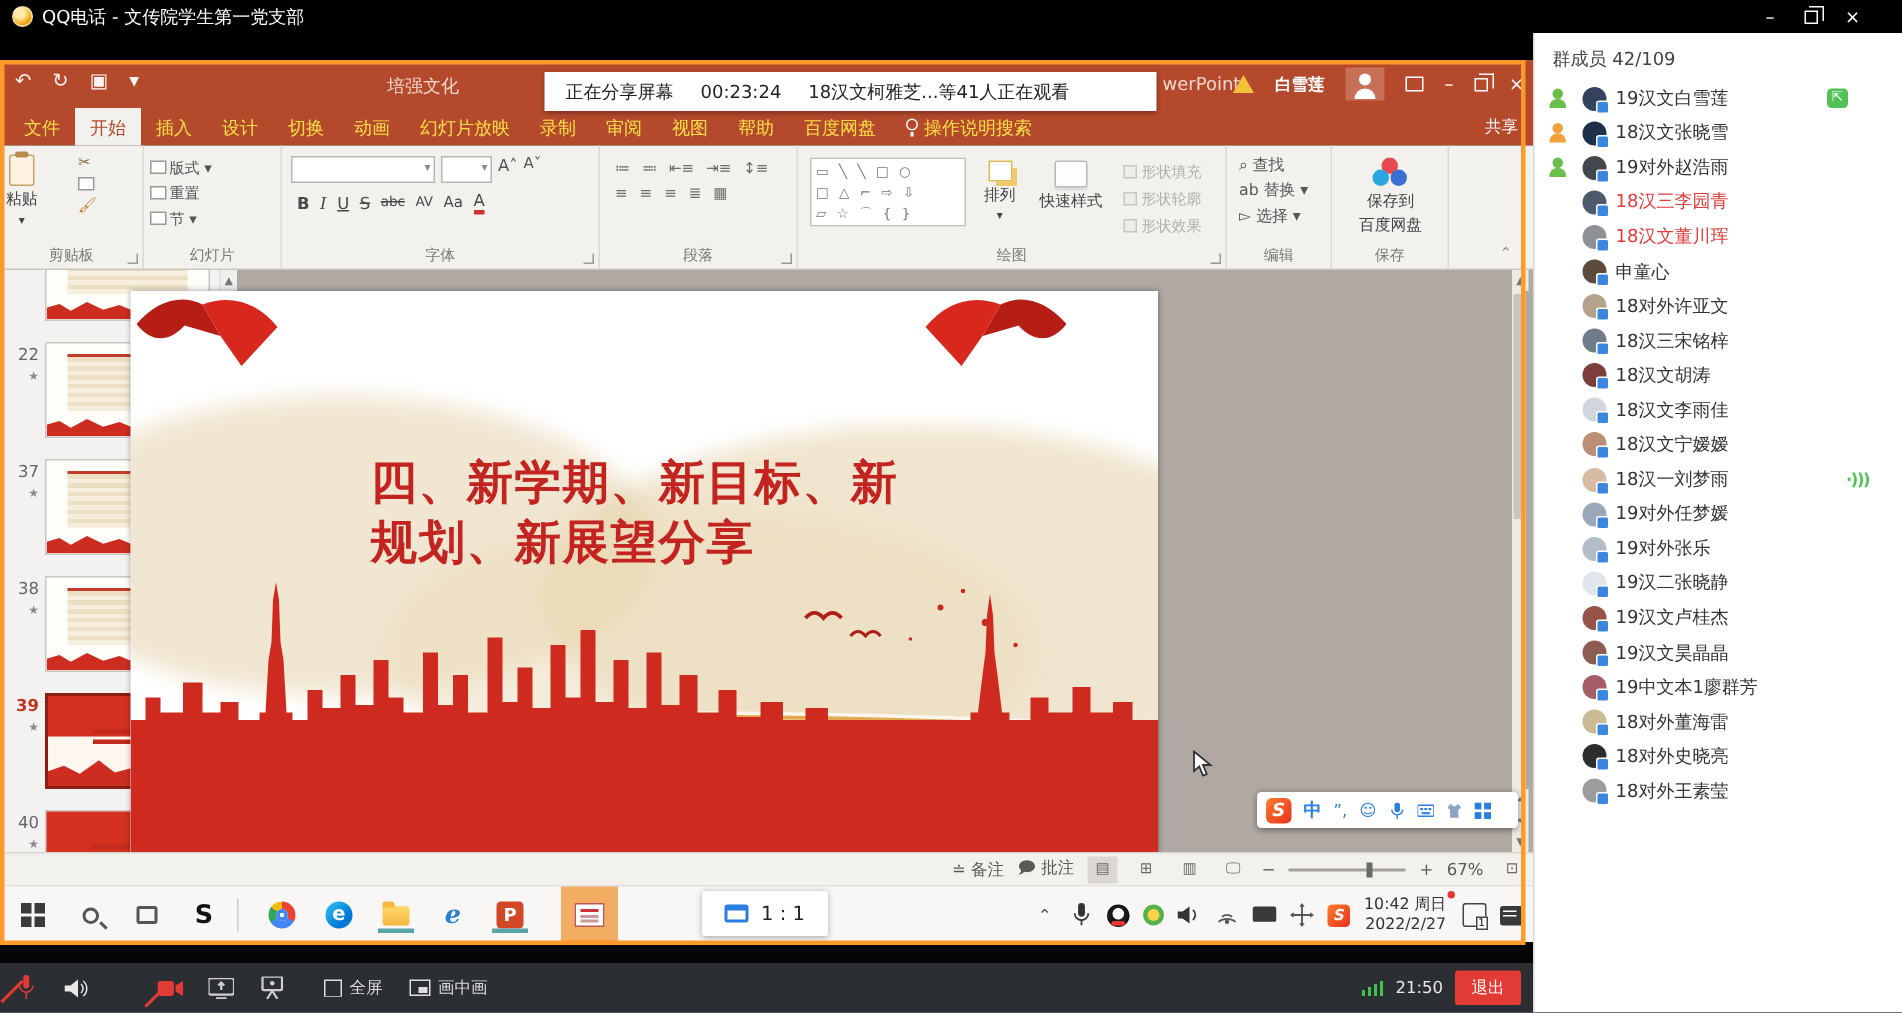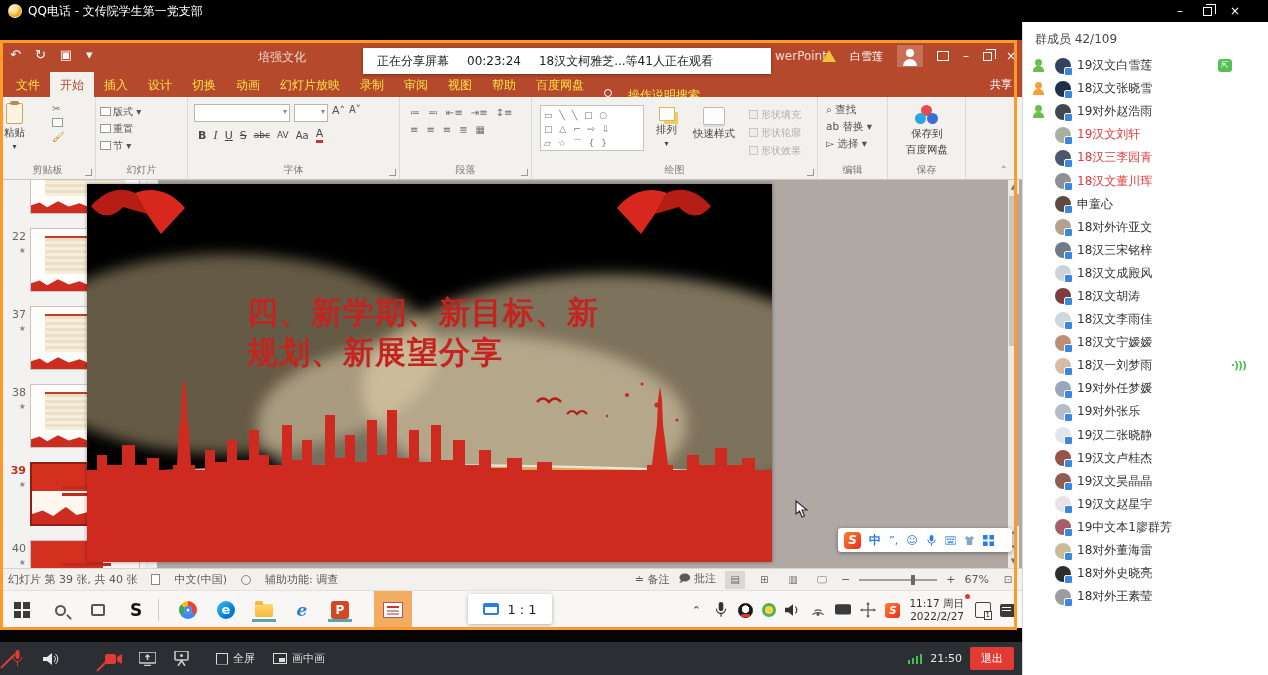--- a/index.html
+++ b/index.html
@@ -20,34 +20,34 @@
   
   #shared { left:0; top:22px; width:1022px; height:653px; background:#000; overflow:hidden; }
 
   
   .ppt-tb { left:0; top:18px; width:1022px; height:32px; background:#b5492c; color:#fff; }
   .qat { position:absolute; left:10px; top:7px; display:flex; gap:14px; font-size:13px; color:#fff; }
   .qat span { opacity:.95; }
   .ppt-title { position:absolute; top:9px; font-size:12px; color:#f3d9d0; }
   .ptb-right { position:absolute; right:6px; top:0; height:32px; display:flex; align-items:center; gap:14px; }
   .warn { width:0; height:0; border-left:7px solid transparent; border-right:7px solid transparent; border-bottom:12px solid #f4c23a; position:relative; }
-  .acct { font-size:11px; color:#fff; }
+  .acct { font-size:11px; color:#fff;font-weight:bold; }
   .avbox { width:26px; height:22px; background:#c86f57; display:flex; align-items:center; justify-content:center; }
   .avbox .head { width:8px; height:8px; border-radius:50%; background:#fff; position:relative; top:-3px; }
   .avbox .body { position:absolute; width:14px; height:7px; border-radius:7px 7px 0 0; background:#fff; margin-top:12px; }
   .ribopt { width:12px; height:10px; border:1px solid #fff; position:relative; }
 
   
   #banner { left:363px; top:26px; width:408px; height:26px; background:#fff; z-index:50; display:flex; align-items:center; gap:18px; padding:0 14px; box-shadow:0 1px 3px rgba(0,0,0,.35); color:#222; font-size:12px; white-space:nowrap; }
 
   
   .tabrow { left:0; top:50px; width:1022px; height:25px; background:#b5492c; display:flex; padding-left:6px; }
   .tab { color:#fde047; font-size:12px; padding:5px 10px 0; height:25px; }
   .tab.selected { background:#f3f1ee; color:#b5492c; }
-  .tab.tellme { display:flex; align-items:flex-start; gap:16px; padding-top:5px;margin-top:10px; }
+  .tab.tellme { display:flex; align-items:flex-start; gap:4px; padding-top:5px; }
   .bulb { display:none; }
   .show-bulb { display:inline-block; width:8px; height:8px; border:1px solid #fff; border-radius:50%; position:relative; top:2px; }
   .show-bulb::after { content:""; position:absolute; left:2px; top:8px; width:2px; height:3px; background:#fff; }
   .share-lbl { position:absolute; right:10px; top:55px; color:#fff; font-size:11px; }
 
   
   .ribbon { left:0; top:75px; width:1022px; height:83px; background:#f3f1ee; border-bottom:1px solid #c9c6c2; display:flex; }
   .rgroup { position:relative; height:100%; border-right:1px solid #dcd9d5; padding-top:4px; }
   .glabel { position:absolute; bottom:2px; left:0; right:0; text-align:center; font-size:10px; color:#7a7874; }
   .gdlg { position:absolute; bottom:3px; right:3px; width:7px; height:7px; border-right:1px solid #999; border-bottom:1px solid #999; }
@@ -100,21 +100,21 @@
   .kind-text .thumb-pic::before { content:""; position:absolute; left:14px; right:14px; top:7px; height:36px; background:repeating-linear-gradient(#ecdfc4 0 3px, #f6eedd 3px 6px); border-top:2px solid #c23b28; }
   .kind-text .thumb-pic::after { content:""; position:absolute; left:0; right:0; bottom:0; height:13px; background:#cd2d20; clip-path:polygon(0 40%,8% 20%,15% 55%,25% 10%,35% 50%,45% 25%,55% 60%,65% 15%,75% 45%,85% 25%,94% 55%,100% 30%,100% 100%,0 100%); }
   .kind-red .thumb-pic { background:#fdf7ef; }
   .kind-red .thumb-pic::before { content:""; position:absolute; left:30px; top:22px; width:50px; height:3px; background:#c22a1d; box-shadow:0 7px 0 #c22a1d, -26px -16px 0 18px #d3301f, 96px -16px 0 18px #d3301f; }
   .kind-red .thumb-pic::after { content:""; position:absolute; left:0; right:0; bottom:0; height:18px; background:#cd2d20; clip-path:polygon(0 45%,10% 25%,20% 55%,32% 5%,42% 50%,55% 30%,68% 55%,78% 10%,88% 50%,100% 35%,100% 100%,0 100%); }
   .tsb { position:absolute; left:146px; top:0; width:11px; height:388px; background:#f0eeec; border-left:1px solid #ddd; }
   .tsb .thumbbar { position:absolute; left:2px; top:16px; width:7px; height:210px; background:#cfccc8; }
   .sb-arrow { position:absolute; left:0; width:11px; height:14px; font-size:7px; color:#777; text-align:center; line-height:14px; background:#f0eeec; }
 
   
-  .slide { position:absolute; left:87px; top:4px; width:685px; height:378px; background:#000000; overflow:hidden; box-shadow:0 0 4px rgba(0,0,0,.4); }
+  .slide { position:absolute; left:87px; top:14px; width:685px; height:378px; background:#ffffff; overflow:hidden; box-shadow:0 0 4px rgba(0,0,0,.4); }
   .mt { position:absolute; border-radius:50%; filter:blur(7px); }
   .slide-title { position:absolute; left:160px; top:108px; width:400px; font-size:31px; line-height:40px; font-weight:bold; color:#c42420; letter-spacing:1px; }
   .ribbon-dec { position:absolute; top:2px; }
   .skyline { position:absolute; left:0; bottom:0; width:685px; height:192px; }
   .sogou { left:838px; top:506px; width:174px; height:24px; background:#fff; border-radius:3px; box-shadow:0 1px 4px rgba(0,0,0,.4); display:flex; align-items:center; gap:8px; padding:0 6px; z-index:30; }
   .sg-logo { width:17px; height:17px; border-radius:4px; background:linear-gradient(135deg,#ff7e2d,#e6311f); color:#fff; font-weight:bold; font-size:12px; text-align:center; line-height:17px; font-style:italic; }
   .sg-mode { color:#2a7de1; font-size:12px; font-weight:bold; }
   .sg-ic { color:#2a7de1; font-size:11px; }
   .sg-shape { width:11px; height:11px; }
 
@@ -552,27 +552,20 @@
           <rect x="0" y="7" width="5" height="5" fill="#2a7de1"></rect>
           <rect x="7" y="7" width="5" height="5" fill="#2a7de1"></rect>
         </svg>
     </div>
 
     <svg class="cursor abs" width="14" height="18" viewBox="0 0 14 18">
       <path d="M1,1 L1,14 L4.5,11 L7,17 L9.5,16 L7,10 L12,10 Z" fill="#fff" stroke="#333" stroke-width="1.2"></path>
     </svg>
 
     <div class="statusbar abs">
-      <div class="lft">
-        <span>幻灯片 第 39 张, 共 40 张</span>
-        <span class="pgico"></span>
-        <span>中文(中国)</span>
-        <span class="a11yico"></span>
-        <span>辅助功能: 调查</span>
-      </div>
       <div class="rgt">
         <span>≐ <span>备注</span></span>
         <span>🗩 <span>批注</span></span>
         <span class="vbtn sel">▤</span>
         <span class="vbtn">⊞</span>
         <span class="vbtn">▥</span>
         <span class="vbtn">🖵</span>
         <span>−</span>
         <span class="ztrack">
             <span class="zthumb"></span>
@@ -649,21 +642,21 @@
             <rect x="0" y="1" width="14" height="9" rx="1.5" fill="#3a3a3a"></rect>
           </svg>
         <svg class="tr-ic" width="13" height="13" viewBox="0 0 13 13">
             <path d="M6.5,0 L8,2 L5,2 Z M6.5,13 L5,11 L8,11 Z M0,6.5 L2,5 L2,8 Z M13,6.5 L11,8 L11,5 Z" fill="#555"></path>
             <line x1="6.5" y1="1" x2="6.5" y2="12" stroke="#555"></line>
             <line x1="1" y1="6.5" x2="12" y2="6.5" stroke="#555"></line>
           </svg>
         <span class="sgs">S</span>
         <span class="clock">
           <span class="dot"></span>
-          <span>11:17 周日</span><br><span>2022/2/27</span>
+          <span>10:42 周日</span><br><span>2022/2/27</span>
         </span>
         <span class="notif" data-n="1"></span>
         <span class="fdbk"></span>
       </div>
     </div>
 
     <div class="strip abs"></div>
 
     <div class="callbar abs">
       <span class="cb-ic slash">
@@ -748,26 +741,20 @@
         <span class="role show-green">
             <span class="rp1"></span>
             <span class="rp2"></span>
           </span>
         <span class="mavatar" style="background: rgb(67, 72, 78);"></span>
         <span class="mname">19对外赵浩雨</span>
 
       </div>
         <div class="member-row red">
 
-        <span class="mavatar" style="background: rgb(168, 176, 162);"></span>
-        <span class="mname">19汉文刘轩</span>
-
-      </div>
-        <div class="member-row red">
-
         <span class="mavatar" style="background: rgb(76, 88, 108);"></span>
         <span class="mname">18汉三李园青</span>
 
       </div>
         <div class="member-row red">
 
         <span class="mavatar" style="background: rgb(141, 145, 150);"></span>
         <span class="mname">18汉文董川珲</span>
 
       </div>
@@ -780,26 +767,20 @@
         <div class="member-row">
 
         <span class="mavatar" style="background: rgb(181, 162, 141);"></span>
         <span class="mname">18对外许亚文</span>
 
       </div>
         <div class="member-row">
 
         <span class="mavatar" style="background: rgb(110, 123, 137);"></span>
         <span class="mname">18汉三宋铭梓</span>
-
-      </div>
-        <div class="member-row">
-
-        <span class="mavatar" style="background: rgb(205, 211, 217);"></span>
-        <span class="mname">18汉文成殿风</span>
 
       </div>
         <div class="member-row">
 
         <span class="mavatar" style="background: rgb(124, 61, 61);"></span>
         <span class="mname">18汉文胡涛</span>
 
       </div>
         <div class="member-row">
 
@@ -844,26 +825,20 @@
 
       </div>
         <div class="member-row">
 
         <span class="mavatar" style="background: rgb(143, 92, 82);"></span>
         <span class="mname">19汉文昊晶晶</span>
 
       </div>
         <div class="member-row">
 
-        <span class="mavatar" style="background: rgb(234, 225, 232);"></span>
-        <span class="mname">19汉文赵星宇</span>
-
-      </div>
-        <div class="member-row">
-
         <span class="mavatar" style="background: rgb(165, 94, 104);"></span>
         <span class="mname">19中文本1廖群芳</span>
 
       </div>
         <div class="member-row">
 
         <span class="mavatar" style="background: rgb(202, 187, 148);"></span>
         <span class="mname">18对外董海雷</span>
 
       </div>

